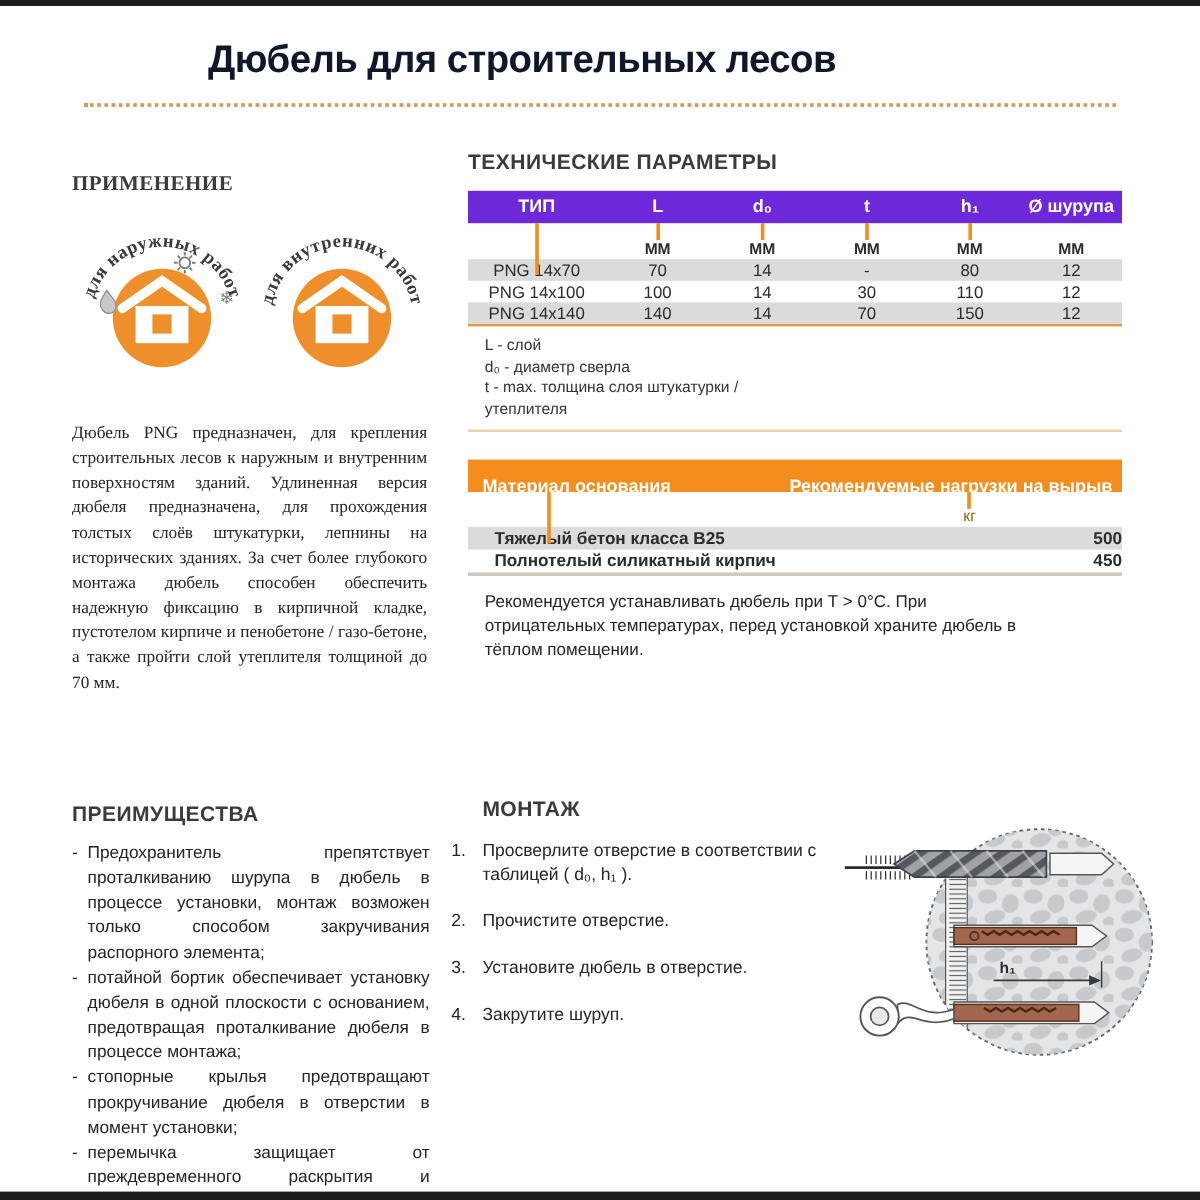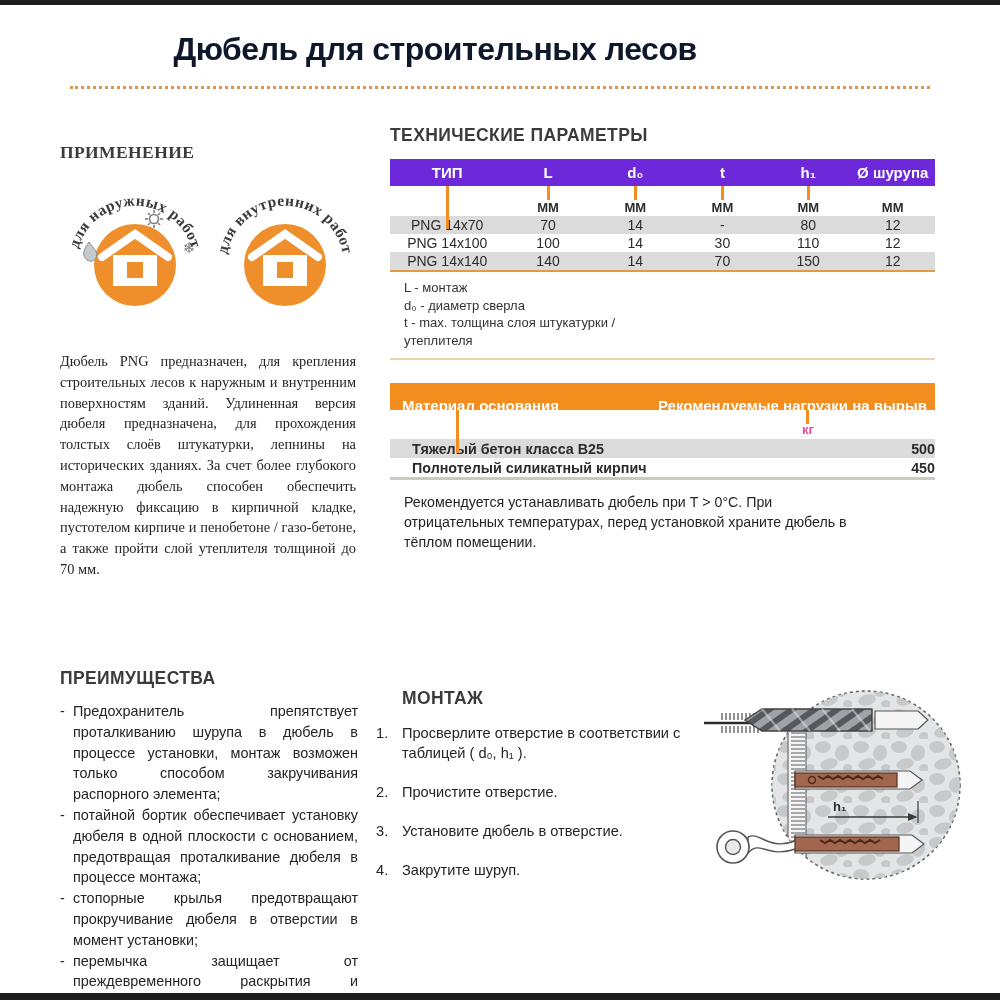--- a/index.html
+++ b/index.html
@@ -47,36 +47,36 @@
   .legend .lcol { width:52%; } .legend .rcol { width:48%; }
   .legend div p { font-size:13px; line-height:17.5px; color:#333; }
   .legend-wrap { margin-bottom:9px; }
 
   .t2 { position:relative; margin-top:23px; }
   .t2-head { height:27px; background:#f28d1e; display:flex; justify-content:space-between;
     align-items:center; padding:18px 8px 0 12px; }
   .t2-head div { color:#fff; font-size:15px; font-weight:700; }
   .t2-unit { height:29px; position:relative; }
   .t2-unit span { position:absolute; left:388px; bottom:2px; width:60px; text-align:center;
-    font-size:13px; font-weight:700; color:#ec4899; }
+    font-size:13px; font-weight:400; color:#a16207; }
   .t2-row { display:grid; grid-template-columns:53% 47%; height:19px; align-items:center; }
   .t2-row .mat { padding-left:22px; font-size:14.3px; font-weight:700; color:#2b2b2b; }
   .t2-row .val { text-align:right; font-size:14.3px; font-weight:700; color:#2b2b2b; }
   .t2 .tick.left { left:66px; } .t2 .tick.right { left:416px; }
   .note { margin-top:12px; padding-left:14px; width:470px; font-size:14.2px;
     line-height:20px; color:#242424; }
 
   
   .col-adv { position:absolute; left:60px; top:668px; width:298px; }
   .adv-list { margin-top:12px; }
   .adv-item { position:relative; padding-left:13px; font-size:14.4px; line-height:20.8px;
     text-align:justify; color:#242424; }
   .adv-item::before { content:"-"; position:absolute; left:0; top:0; }
 
-  .col-mnt { position:absolute; left:376px; top:688px; width:325px; }
+  .col-mnt { position:absolute; left:376px; top:664px; width:325px; }
   .col-mnt h2 { margin-left:26px; }
   .mnt-steps { margin-top:14px; counter-reset:step; }
   .mnt-step { display:flex; margin-bottom:19px; font-size:14.6px; line-height:20px; color:#242424; }
   .mnt-step::before { counter-increment:step; content:counter(step) "."; width:26px; flex:0 0 26px; }
 
   .illus { position:absolute; left:700px; top:675px; }
 </style>
 </head>
 <body>
 
@@ -186,21 +186,21 @@
           <div>70</div>
         <div>150</div>
           <div>12</div>
       </div>
       <div class="rule-orange"></div>
     </div>
 
     <div class="legend-wrap">
       <div class="legend">
         <div class="lcol">
-          <p>L - монтаж</p>
+          <p>L - слой</p>
           <p>d₀ - диаметр сверла</p>
           <p>t - max. толщина слоя штукатурки / утеплителя</p>
         </div>
       </div>
     </div>
     <div class="rule-tan"></div>
 
     <div class="t2">
       <div class="t2-head">
         <div>Материал основания</div>

